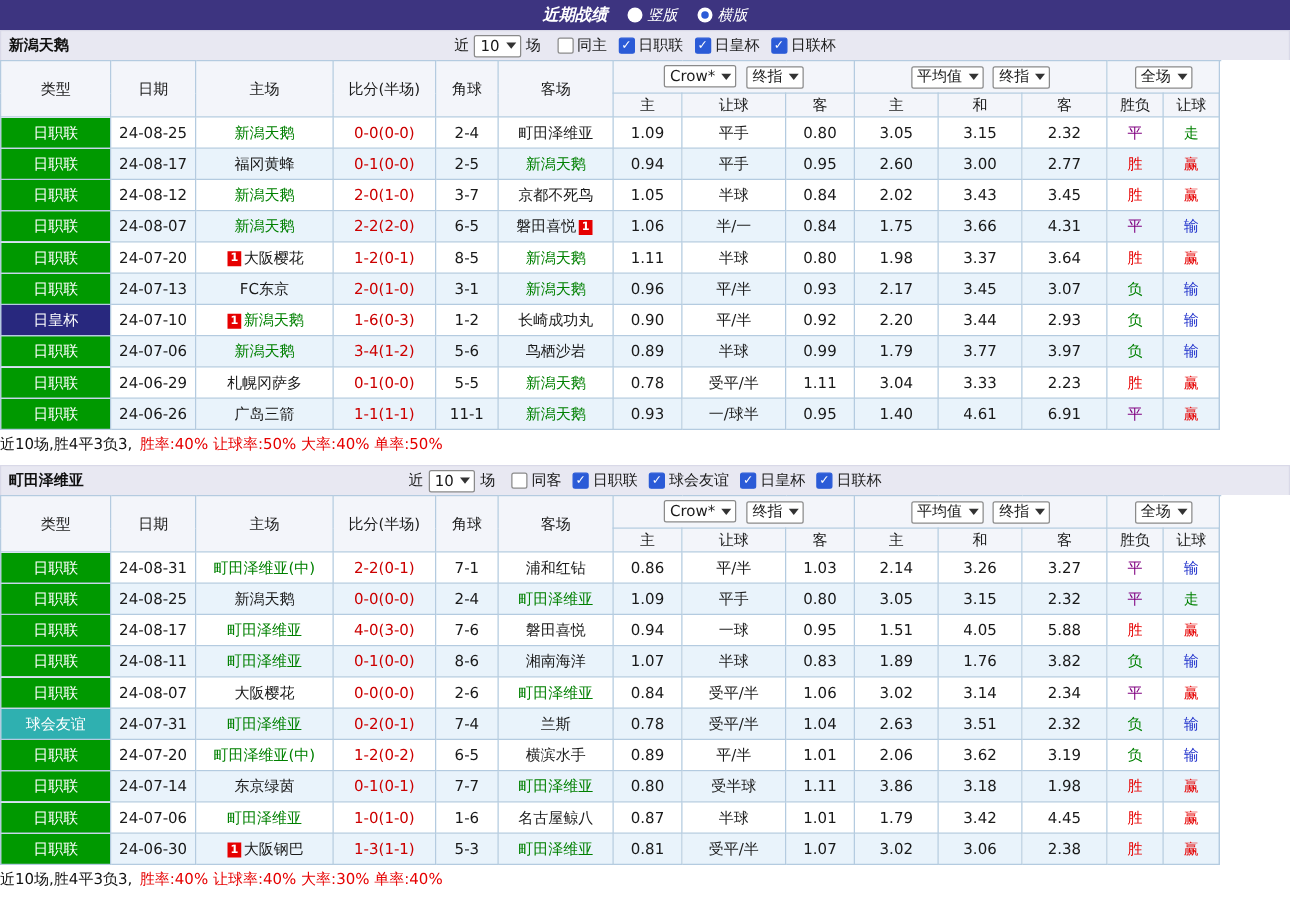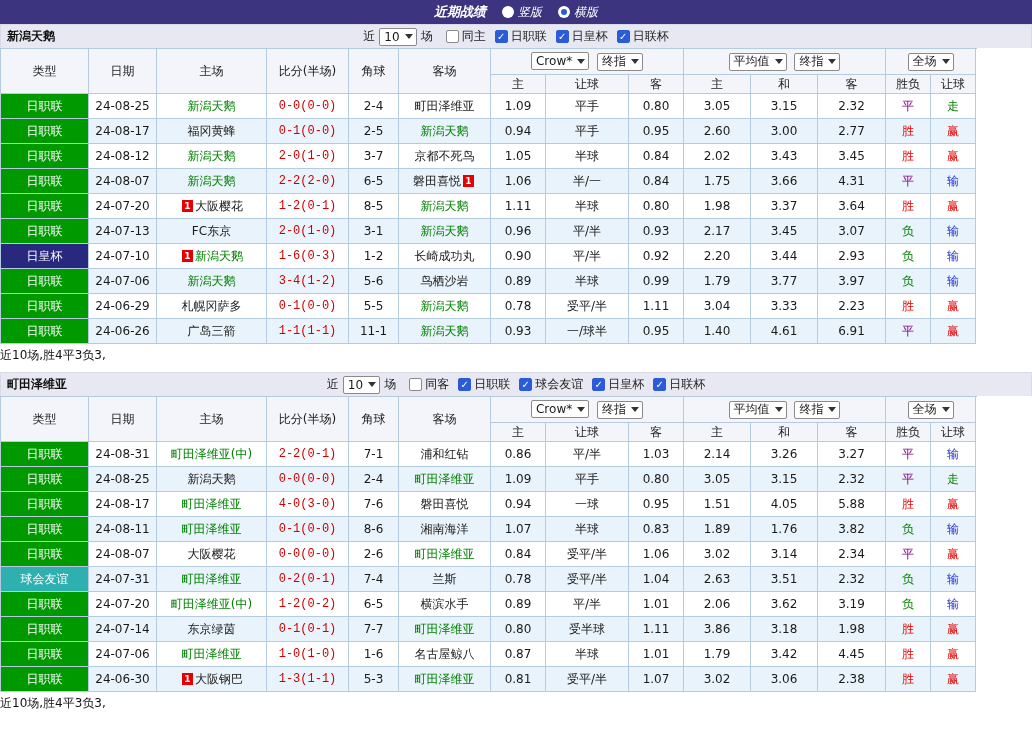--- a/index.html
+++ b/index.html
@@ -37,21 +37,21 @@
   .stats-table thead th{background:var(--table-header-bg);color:#1a1a1a;}
   .head-top th{height:26px;}
   .head-sub th{height:19px;}
   .stats-table tbody td{height:25px;}
   .stats-table tbody tr:nth-child(even){background:var(--row-alt-bg);}
 
   .col-type{color:#fff;}
   .type-league{background:var(--type-league);}
   .type-cup{background:var(--type-cup);}
   .type-friendly{background:var(--type-friendly);}
-  .col-score{color:var(--score);font-family:Liberation Mono, monospace;}
+  .col-score{color:var(--score);}
   .team-name{cursor:pointer;}
   .team-name.focus{color:var(--focus-team);}
   .c-red{color:var(--red);} .c-green{color:var(--green);} .c-blue{color:var(--blue);} .c-purple{color:var(--purple);}
   .red-badge{display:inline-block;min-width:11px;height:12px;line-height:12px;background:var(--red);color:#fff;font-size:9px;font-weight:bold;margin:0 2px;vertical-align:1px;padding:0 1px;}
 
   .section-footer{height:22px;display:flex;align-items:center;gap:6px;font-size:12px;color:#111;}
   .section-footer .stats{color:var(--stats);}
 </style>
 </head>
 <body>
@@ -331,20 +331,21 @@
           <td class="col-odds">4.61</td>
           <td class="col-odds">6.91</td>
           <td class="col-res c-purple">平</td>
           <td class="col-res c-red">赢</td>
           <td class="col-res c-green">小</td>
         </tr>
       </tbody>
   </table>
   <div class="section-footer">
     <span>近10场,胜4平3负3,</span>
+    <span class="stats">胜率:40% 让球率:50% 大率:40% 单率:50%</span>
   </div>
 </section>
 
 <section class="team-section second">
   <div class="section-bar">
     <span class="team-title">町田泽维亚</span>
     <div class="controls">
       <span>近</span>
       <span class="select">
           <span>10</span>
@@ -608,14 +609,15 @@
           <td class="col-odds">3.06</td>
           <td class="col-odds">2.38</td>
           <td class="col-res c-red">胜</td>
           <td class="col-res c-red">赢</td>
           <td class="col-res c-red">大</td>
         </tr>
       </tbody>
   </table>
   <div class="section-footer">
     <span>近10场,胜4平3负3,</span>
+    <span class="stats">胜率:40% 让球率:40% 大率:30% 单率:40%</span>
   </div>
 </section>
 
 </body></html>

